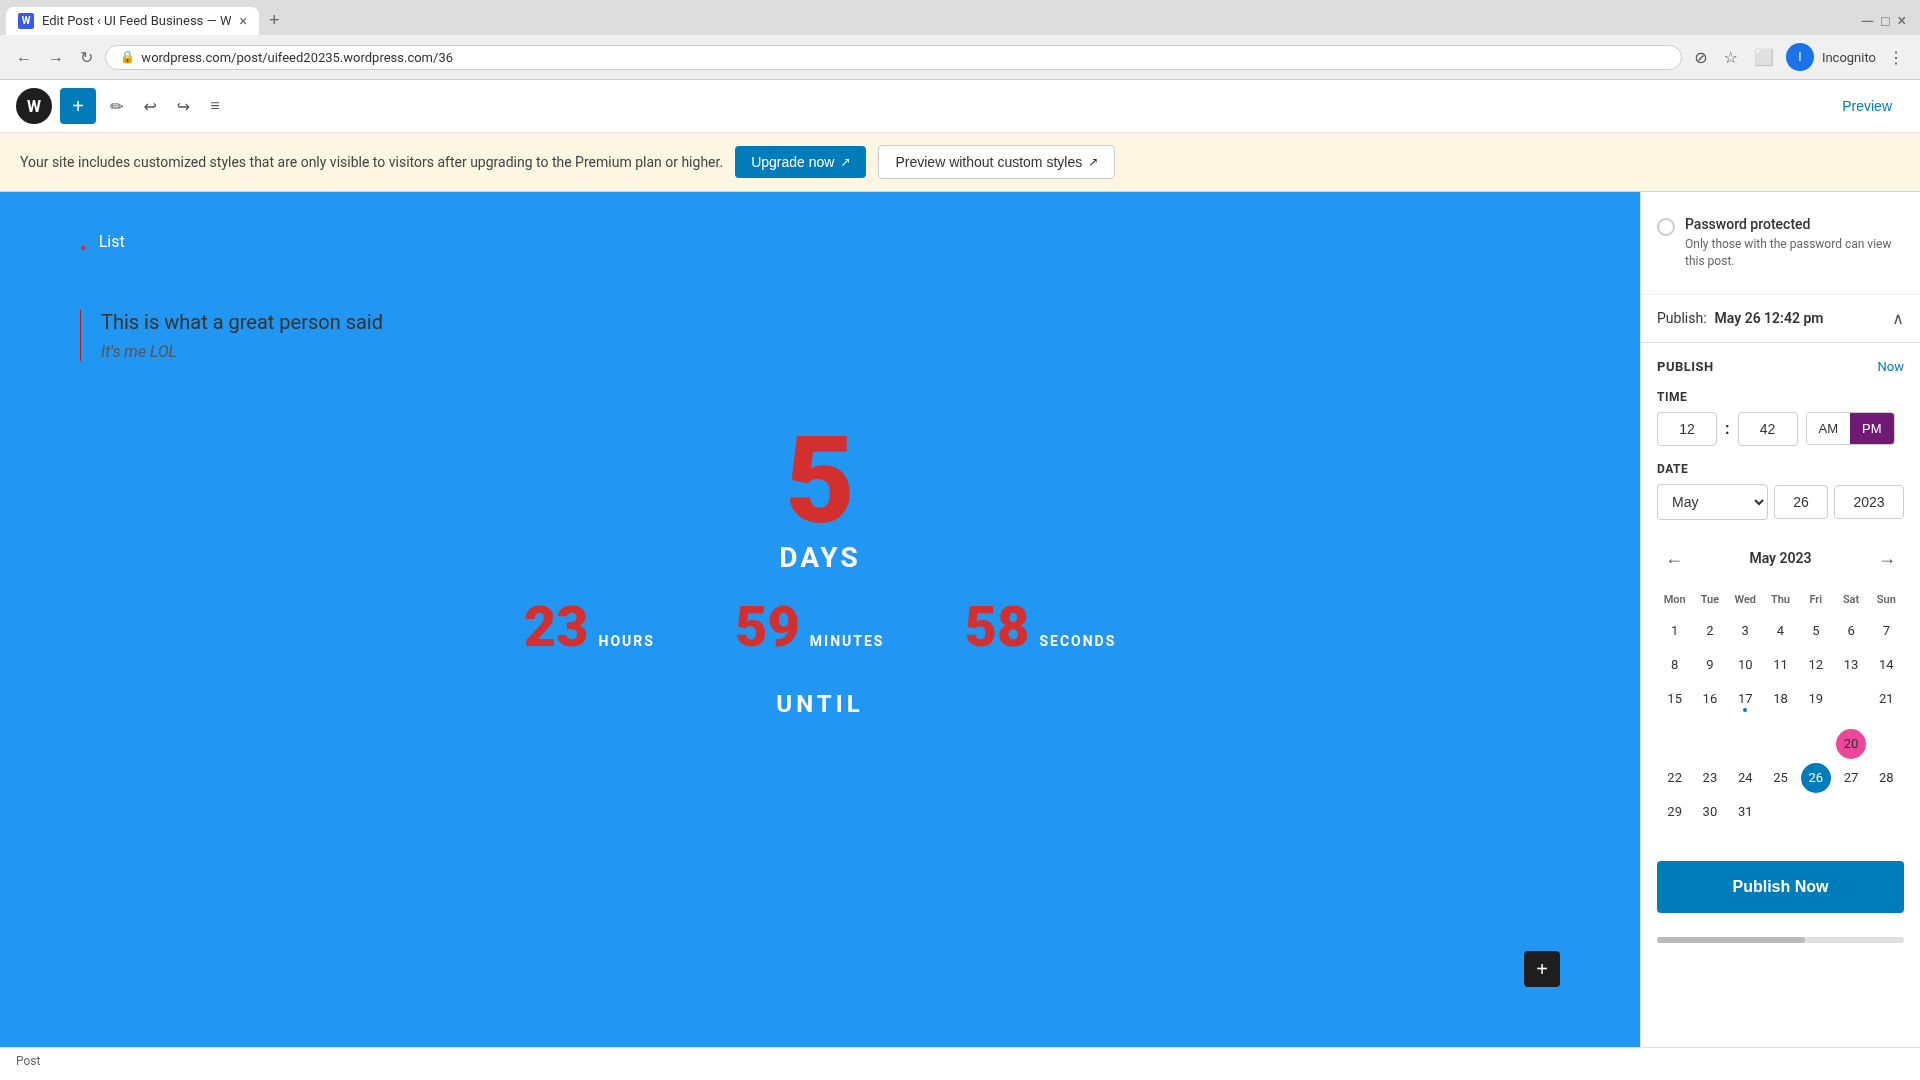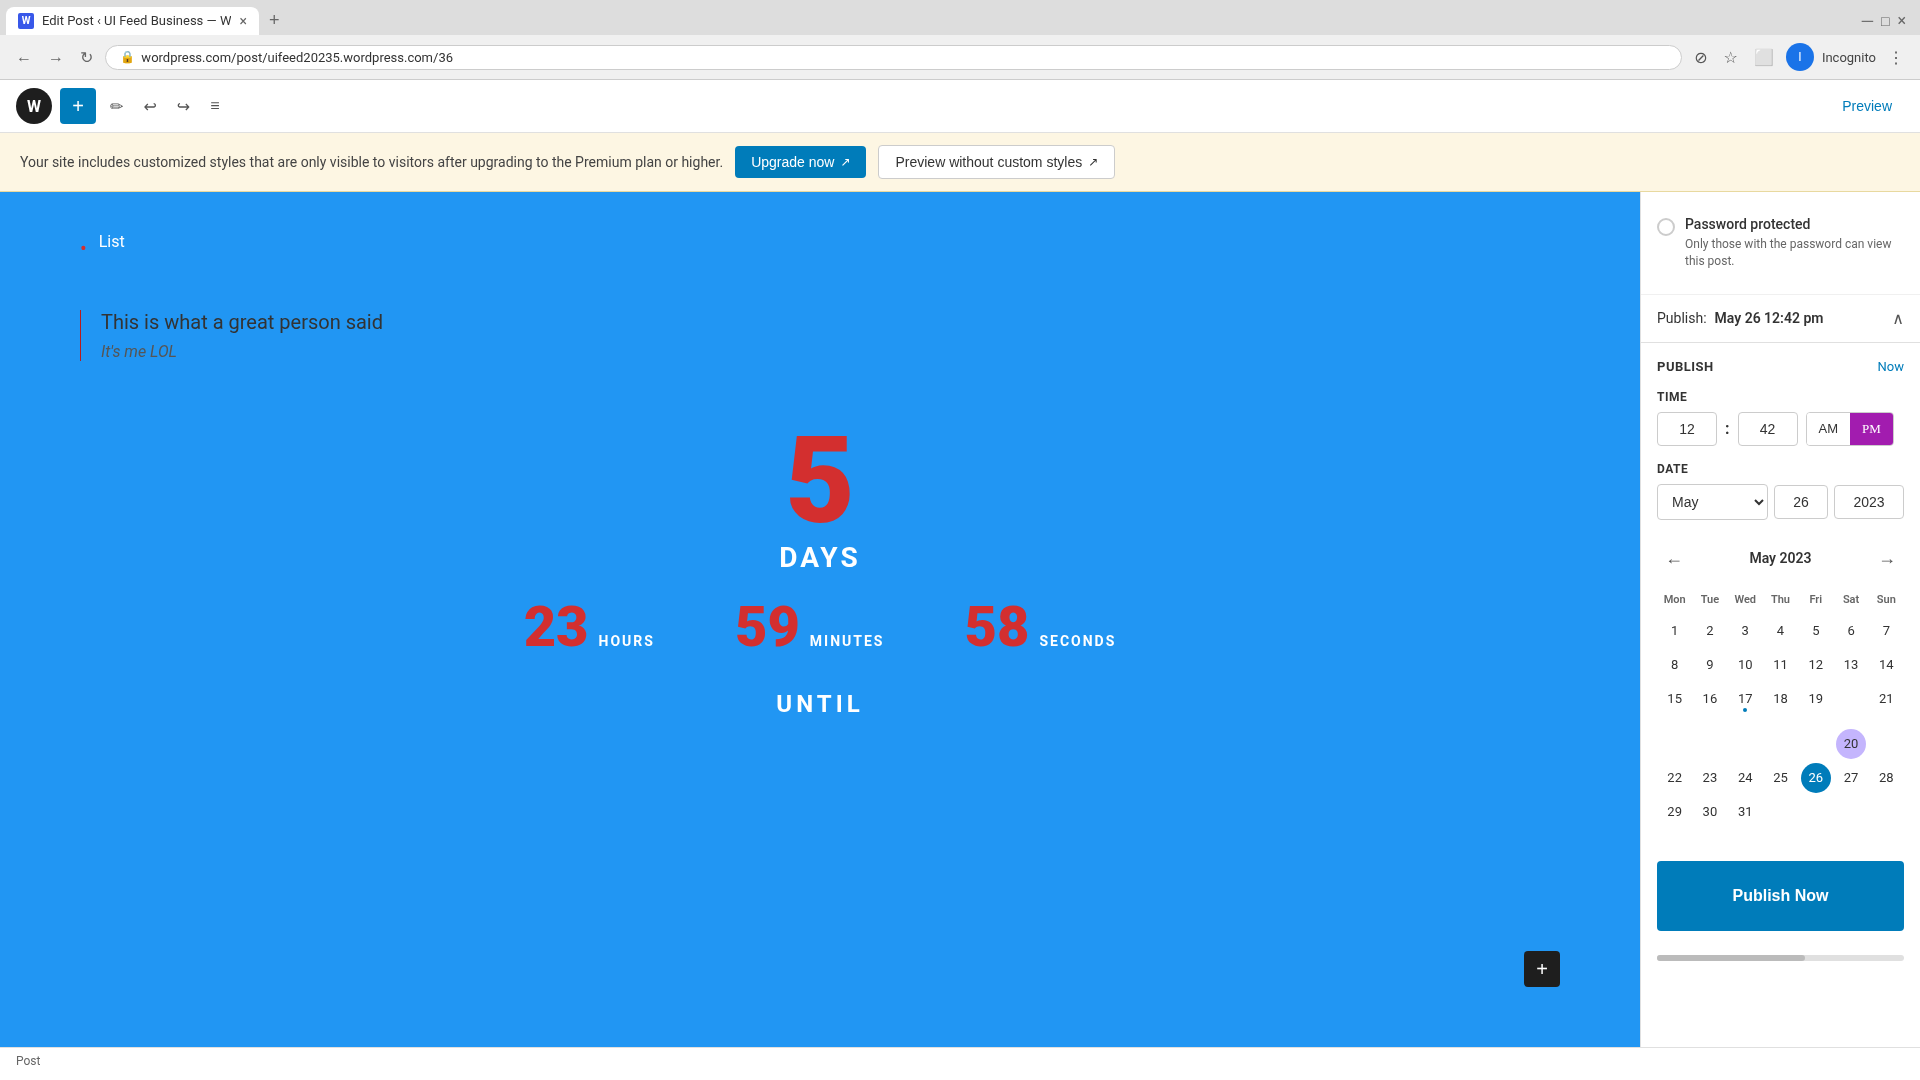--- a/index.html
+++ b/index.html
@@ -78,46 +78,46 @@
     .now-link { color: #007cba; font-size: 13px; cursor: pointer; text-decoration: none; margin-left: 47px; }
 
     
     .time-section { margin-bottom: 16px; }
     .section-label { font-size: 12px; font-weight: 700; color: #333; text-transform: uppercase; letter-spacing: 0.5px; margin-bottom: 8px; }
     .time-input-row { display: flex; align-items: center; gap: 8px; }
     .time-input { border: 1px solid #ccc; border-radius: 4px; padding: 8px 10px; font-size: 14px; width: 60px; text-align: center; color: #333; }
     .time-sep { font-size: 16px; font-weight: bold; color: #333; }
     .time-toggle { display: flex; border: 1px solid #ccc; border-radius: 4px; overflow: hidden; }
     .time-toggle-btn { background: #fff; border: none; padding: 8px 12px; font-size: 13px; cursor: pointer; color: #333; }
-    .time-toggle-btn.active { background: #a21caf; color: #fff; font-family: Liberation Serif, serif; }
+    .time-toggle-btn.active { background: #701a75; color: #fff; }
 
     
     .date-section { margin-bottom: 16px; }
     .date-input-row { display: flex; align-items: center; gap: 6px; }
     .month-select { border: 1px solid #ccc; border-radius: 4px; padding: 8px 10px; font-size: 14px; color: #333; background: #fff; }
     .date-input { border: 1px solid #ccc; border-radius: 4px; padding: 8px 8px; font-size: 14px; width: 54px; text-align: center; color: #333; }
     .year-input { border: 1px solid #ccc; border-radius: 4px; padding: 8px 8px; font-size: 14px; width: 70px; text-align: center; color: #333; }
 
     
     .calendar-nav { display: flex; align-items: center; justify-content: space-between; padding: 8px 4px; margin-bottom: 8px; }
     .cal-nav-btn { background: none; border: none; font-size: 18px; color: #555; cursor: pointer; padding: 4px; }
     .cal-month-year { font-size: 14px; font-weight: 600; color: #333; }
     .calendar-grid { width: 100%; }
     .cal-header-row { display: grid; grid-template-columns: repeat(7, 1fr); text-align: center; margin-bottom: 4px; }
     .cal-day-header { font-size: 11px; color: #666; font-weight: 600; padding: 4px 2px; }
     .cal-row { display: grid; grid-template-columns: repeat(7, 1fr); }
     .cal-day { text-align: center; padding: 6px 2px; font-size: 13px; color: #333; cursor: pointer; border-radius: 50%; width: 30px; height: 30px; display: flex; align-items: center; justify-content: center; margin: 2px auto; position: relative; }
     .cal-day.selected { background: #007cba; color: #fff; border-radius: 50%; }
-    .cal-day.today { background: #c4b5fd; margin-top: 47px; }
+    .cal-day.today { background: #ec4899; margin-top: 47px; }
     .cal-day .dot { width: 4px; height: 4px; background: #007cba; border-radius: 50%; position: absolute; bottom: 2px; left: 50%; transform: translateX(-50%); }
     .cal-day.empty { }
 
     
     .publish-now-section { padding: 16px; }
-    .publish-now-btn { width: 100%; background: #007cba; color: #fff; border: none; border-radius: 4px; padding: 26px; font-size: 16px; font-weight: 600; cursor: pointer; }
+    .publish-now-btn { width: 100%; background: #007cba; color: #fff; border: none; border-radius: 4px; padding: 17px; font-size: 16px; font-weight: 600; cursor: pointer; }
 
     
     .right-panel::-webkit-scrollbar { width: 6px; }
     .right-panel::-webkit-scrollbar-track { background: #f5f5f5; }
     .right-panel::-webkit-scrollbar-thumb { background: #ccc; border-radius: 3px; }
   </style>
 </head>
 <body>
 
 <div class="browser-chrome">

